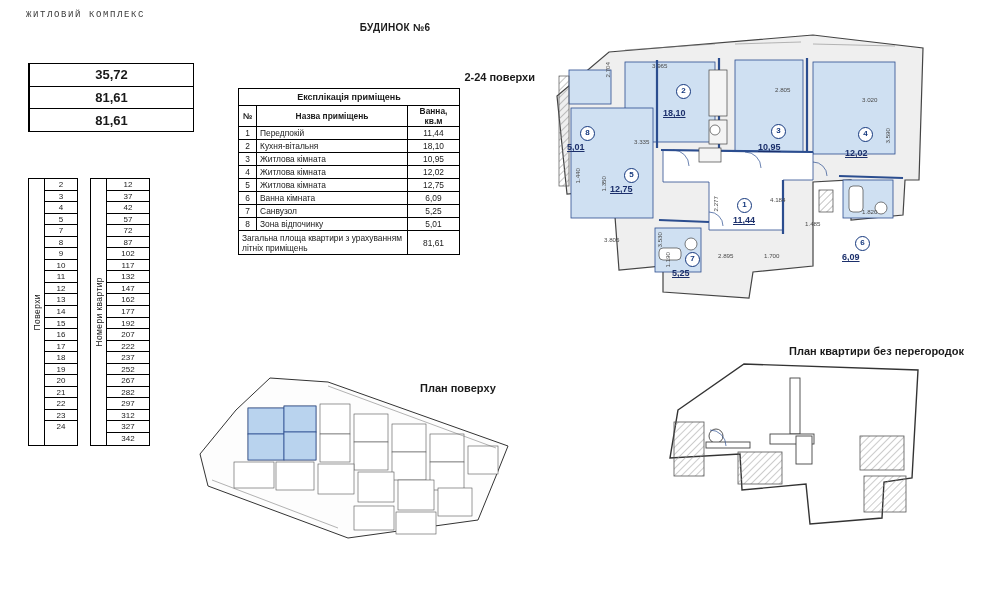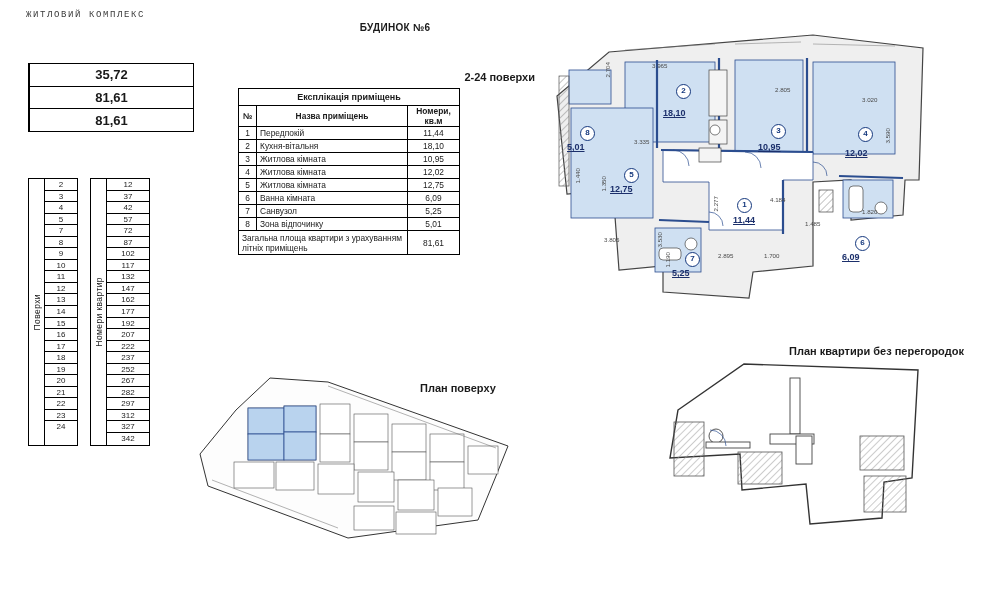--- a/index.html
+++ b/index.html
@@ -276,21 +276,21 @@
 </div>
 
 <table class="exp-table">
   <tbody id="exp-body">
     <tr>
       <td class="t-title" colspan="3">Експлікація приміщень</td>
     </tr>
     <tr>
       <th>№</th>
       <th>Назва приміщень</th>
-      <th>Номери, кв.м</th>
+      <th>Ванна, кв.м</th>
     </tr>
   <tr>
         <td class="num">1</td>
         <td class="nm">Передпокій</td>
         <td class="area">11,44</td>
       </tr>
       <tr>
         <td class="num">2</td>
         <td class="nm">Кухня-вітальня</td>
         <td class="area">18,10</td>

